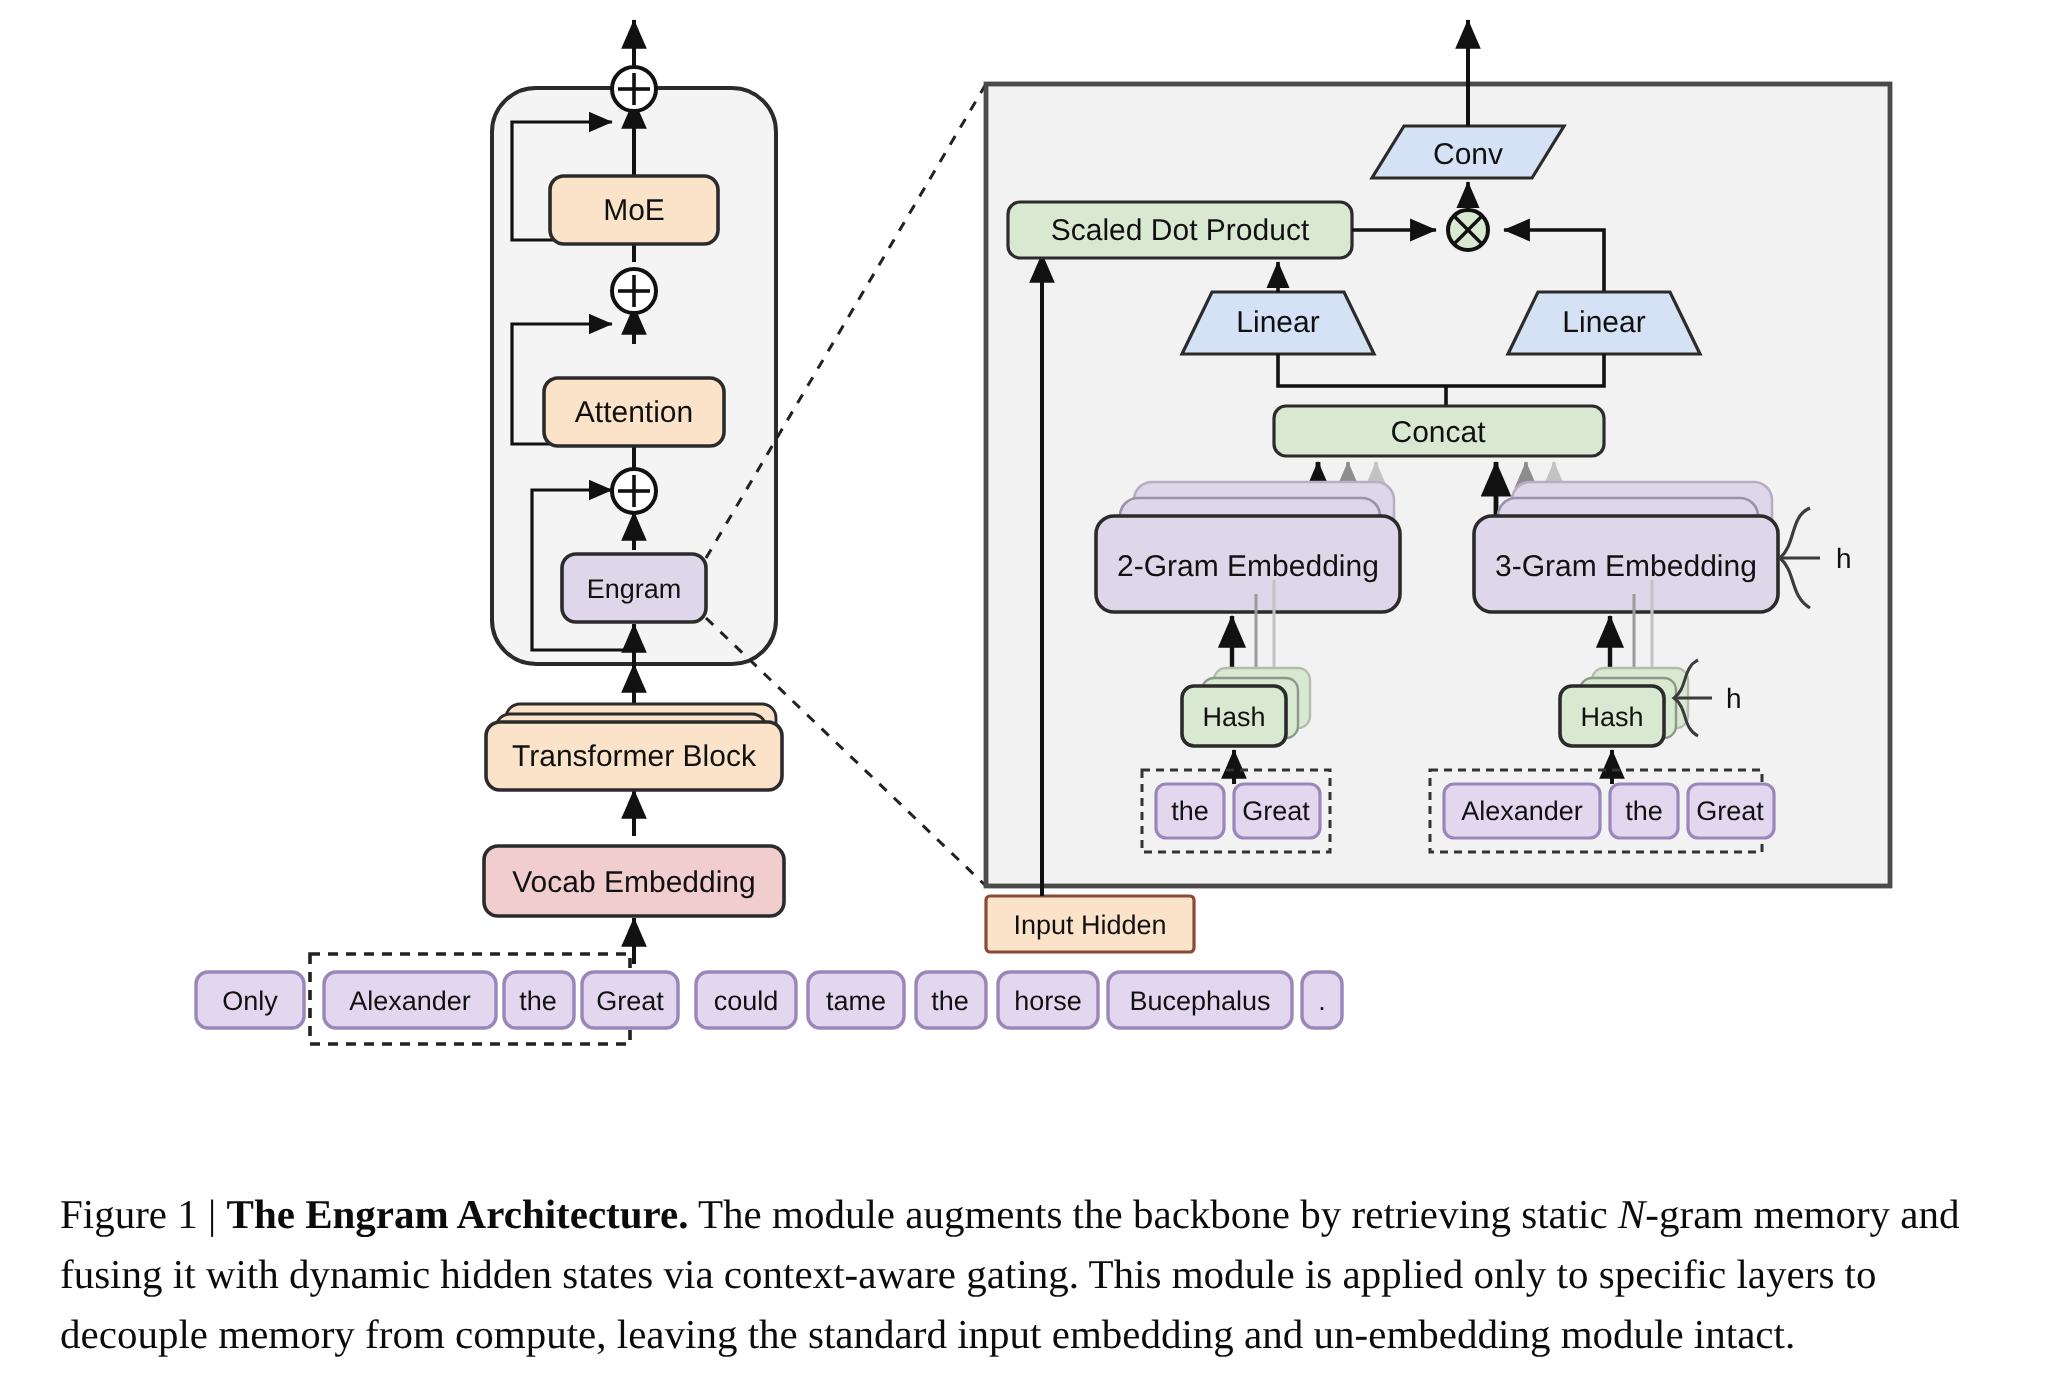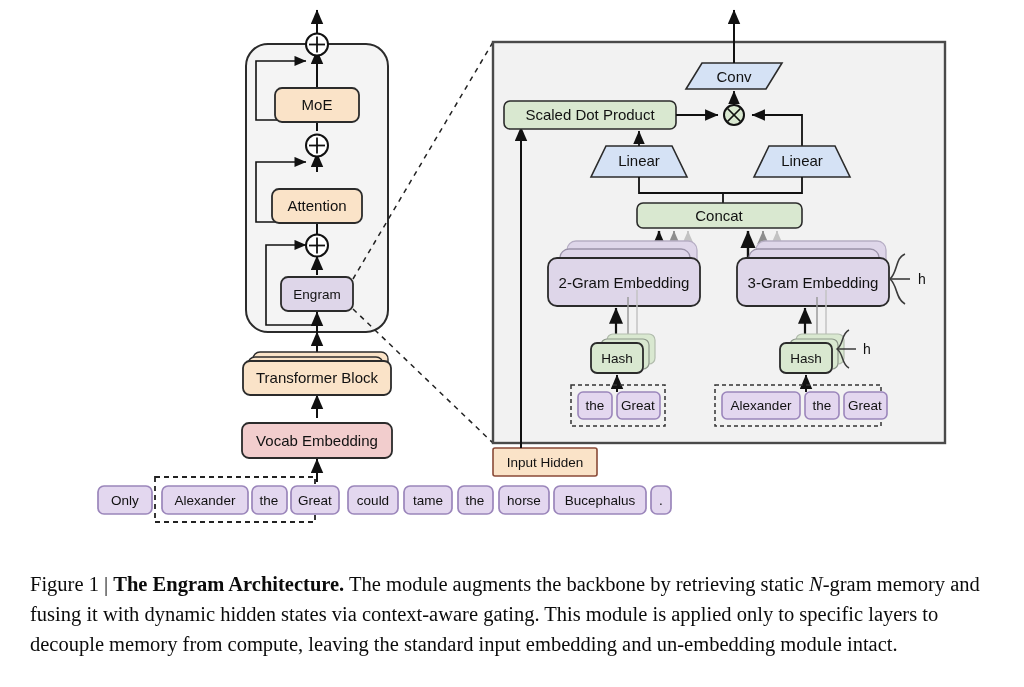--- a/index.html
+++ b/index.html
@@ -6,21 +6,21 @@
   body{
     width:1024px;height:687px;background:#ffffff;
     font-family:"Liberation Sans", sans-serif;
     position:relative;overflow:hidden;
   }
   #figure{position:absolute;left:0;top:0;width:1024px;height:545px;}
   #figure svg{display:block;}
 
   
   #caption{
-    position:absolute;left:30px;top:569px;width:975px;
+    position:absolute;left:30px;top:593px;width:975px;
     font-family:"Liberation Serif", serif;
     font-size:20.5px;line-height:30px;color:#0b0b0b;
     text-align:left;
   }
   #caption b{font-weight:bold;}
   #caption i{font-style:italic;}
 
   
   text{font-family:"Liberation Sans", sans-serif;fill:#111111;}
   .lbl{font-size:15px;}

